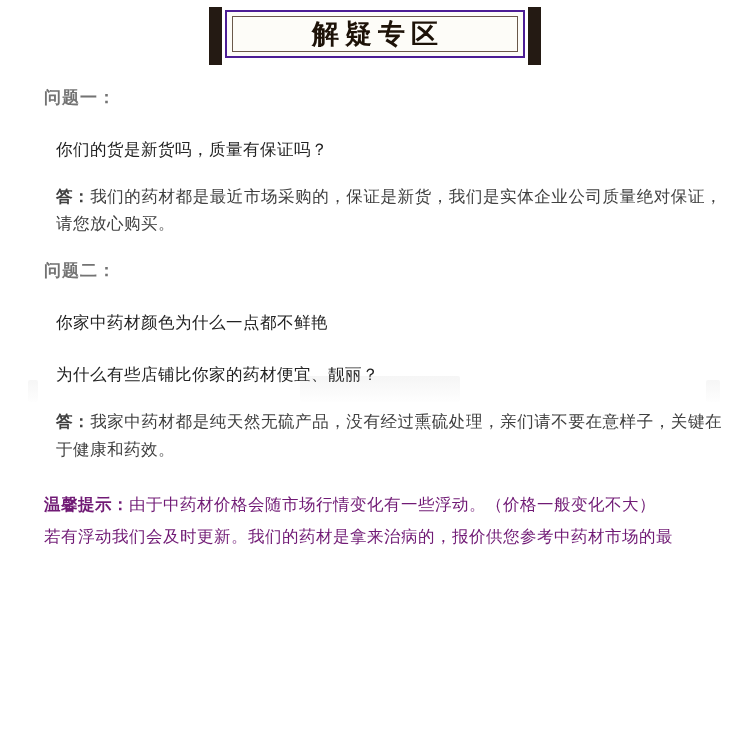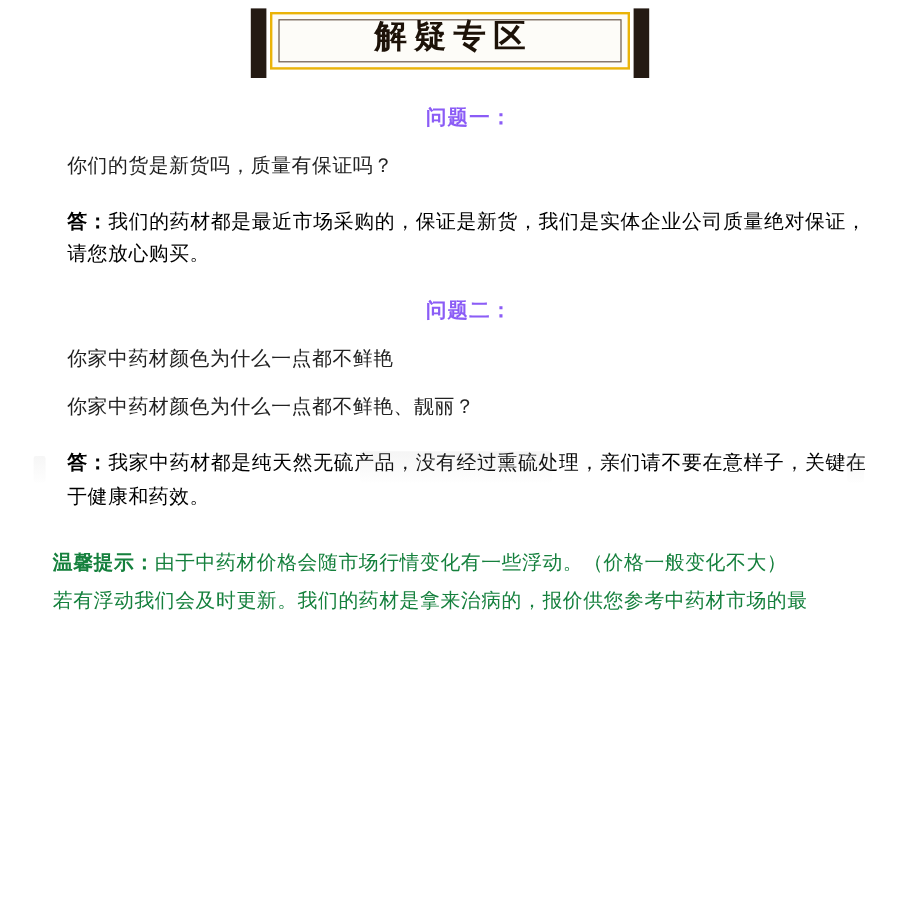--- a/index.html
+++ b/index.html
@@ -25,23 +25,24 @@
   .banner-wrap {
     width: 100%;
     display: flex;
     justify-content: center;
     padding-top: 10px;
   }
   .banner {
     position: relative;
     width: 300px;
     height: 48px;
-    border: 2px solid #eab308;
+    border: 2px solid #4c1d95;
     background: #fdfcf8;
     display: flex;
+    align-items: center;
     justify-content: center;
     box-sizing: border-box;
   }
   .banner::before,
   .banner::after {
     content: "";
     position: absolute;
     top: -5px;
     width: 13px;
     height: 58px;
@@ -65,52 +66,51 @@
     z-index: 2;
     text-indent: 6px;
   }
 
   
   .content {
     padding: 18px 28px 0 44px;
     box-sizing: border-box;
   }
   .q-label {
-    color: #8b5cf6;
+    color: #737373;
     font-size: 17px;
     font-weight: 700;
-    margin: 22px 0 0 16px;
+    margin: 22px 0 0 0;
     letter-spacing: 1px;
-    text-align: center;
   }
   .q-label.first { margin-top: 10px; }
   .q-text {
     color: #222222;
     font-size: 16.5px;
-    margin: 18px 0 0 12px;
+    margin: 30px 0 0 12px;
     letter-spacing: 0.5px;
   }
   .a-text {
-    color: #000000;
+    color: #404040;
     font-size: 16.5px;
     margin: 22px 0 0 12px;
     line-height: 1.65;
     letter-spacing: 0.5px;
     text-align: justify;
   }
   .a-text .a-mark {
     font-weight: 700;
   }
 
   .tip-block {
     margin: 26px 0 0 0;
     padding: 0 10px 0 0;
   }
   .tip-line {
-    color: #15803d;
+    color: #701a75;
     font-size: 16.5px;
     line-height: 1.95;
     letter-spacing: 0.5px;
   }
   .tip-line .tip-head { font-weight: 700; }
 
   
   .watermark {
     position: absolute;
     left: 0;
@@ -149,21 +149,21 @@
 
     <div class="q-label first">问题一：</div>
     <div class="q-text">你们的货是新货吗，质量有保证吗？</div>
     <div class="a-text">
       <span class="a-mark">答：</span><span>我们的药材都是最近市场采购的，保证是新货，我们是实体企业公司质量绝对保证，请您放心购买。</span>
     </div>
 
     <div class="q-label">问题二：</div>
     <div class="q-text">你家中药材颜色为什么一点都不鲜艳</div>
 
-    <div class="q-text">你家中药材颜色为什么一点都不鲜艳、靓丽？</div>
+    <div class="q-text">为什么有些店铺比你家的药材便宜、靓丽？</div>
     <div class="a-text">
       <span class="a-mark">答：</span><span>我家中药材都是纯天然无硫产品，没有经过熏硫处理，亲们请不要在意样子，关键在于健康和药效。</span>
     </div>
 
     <div class="tip-block">
       <div class="tip-line">
         <span class="tip-head">温馨提示：</span><span>由于中药材价格会随市场行情变化有一些浮动。（价格一般变化不大）</span>
       </div>
       <div class="tip-line">若有浮动我们会及时更新。我们的药材是拿来治病的，报价供您参考中药材市场的最</div>
     </div>

